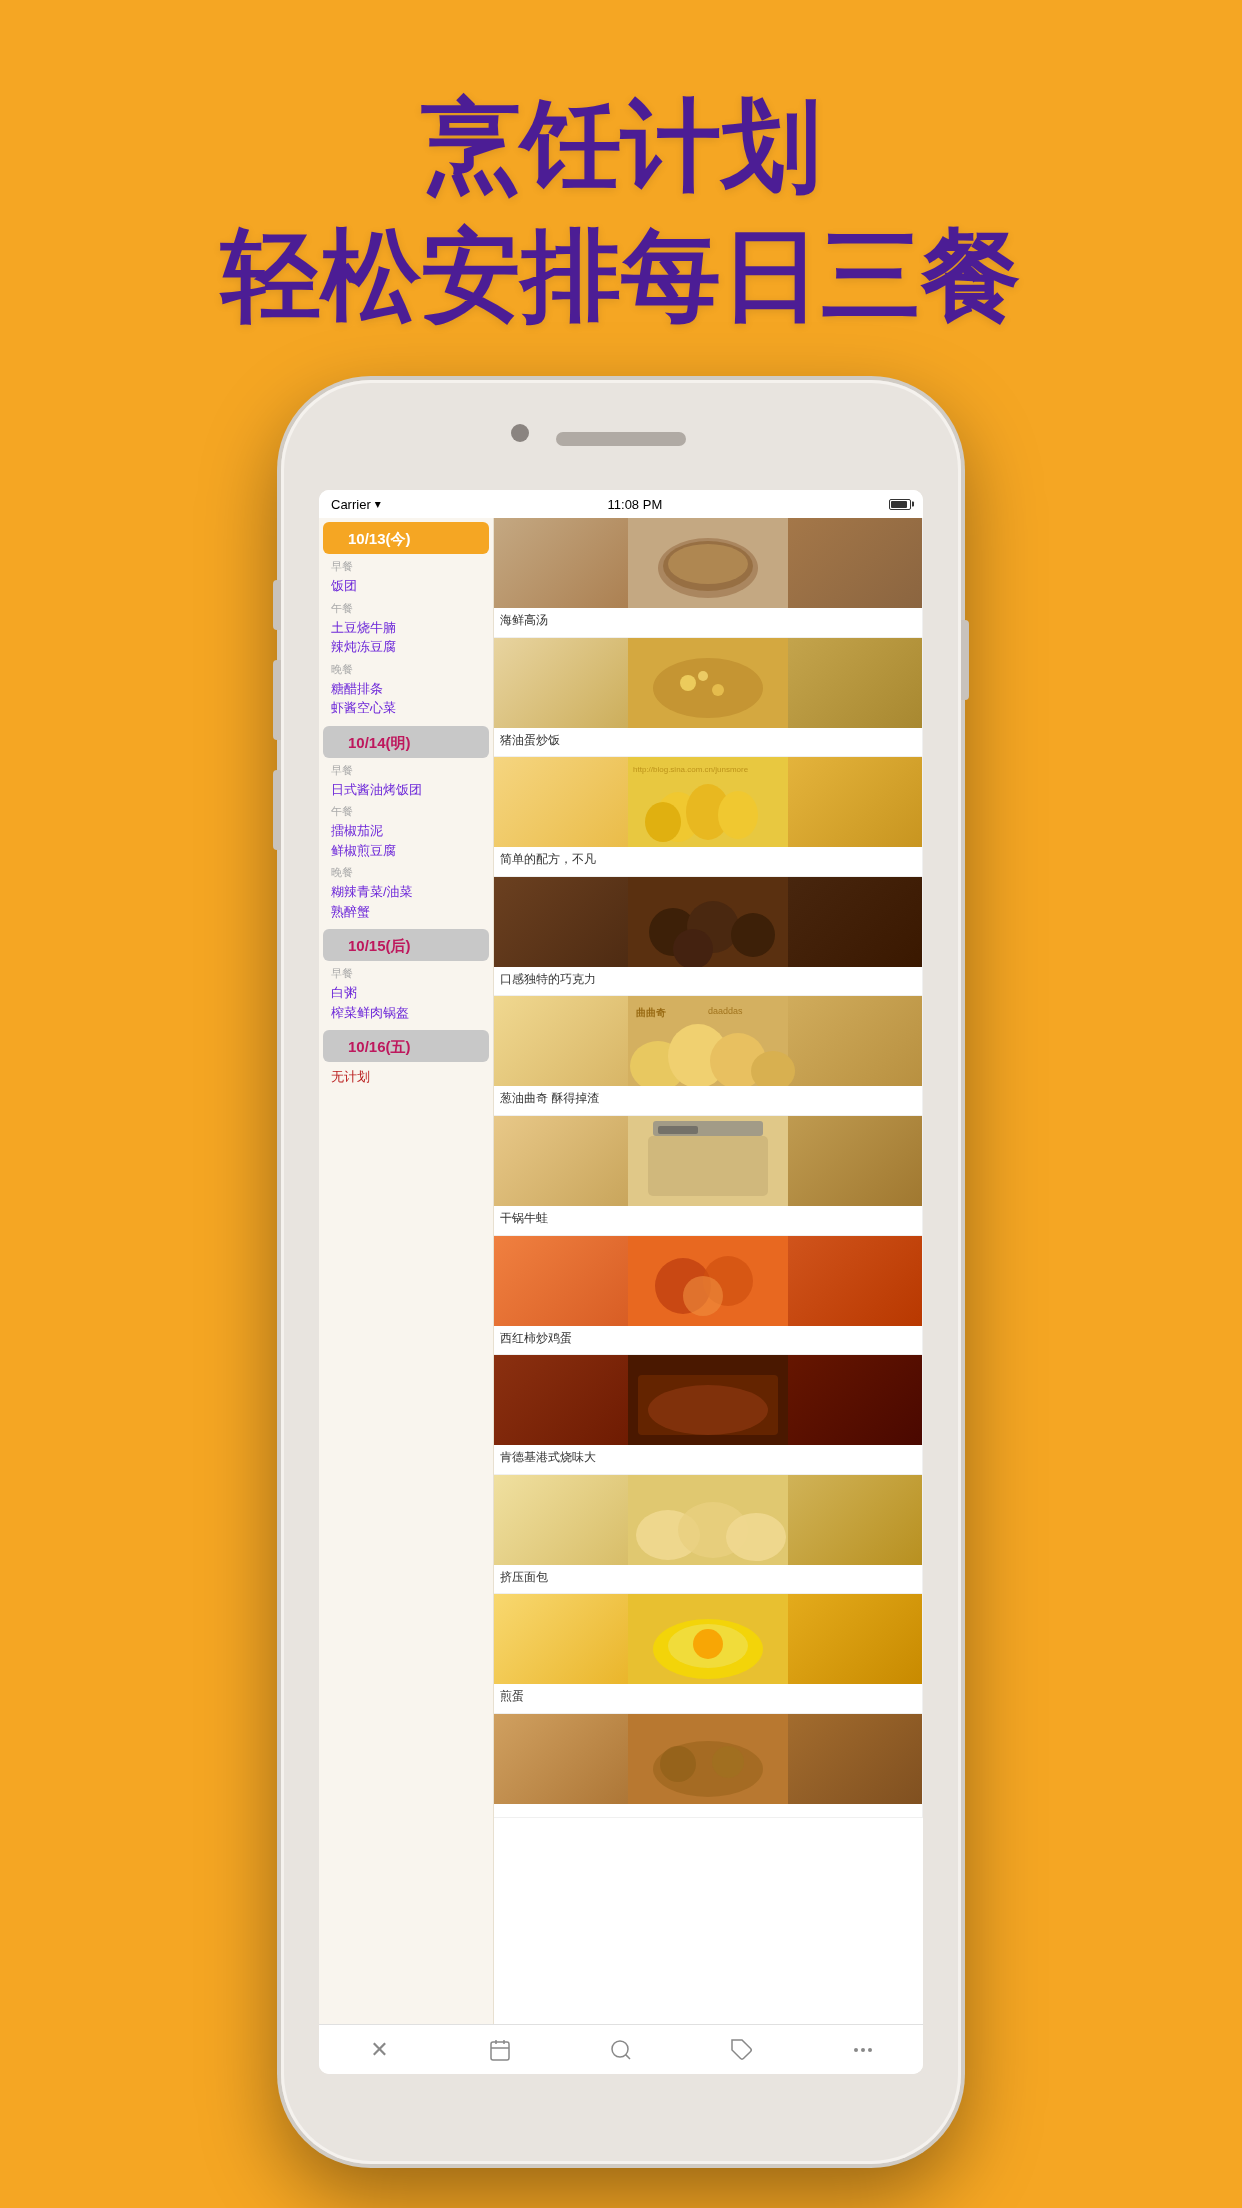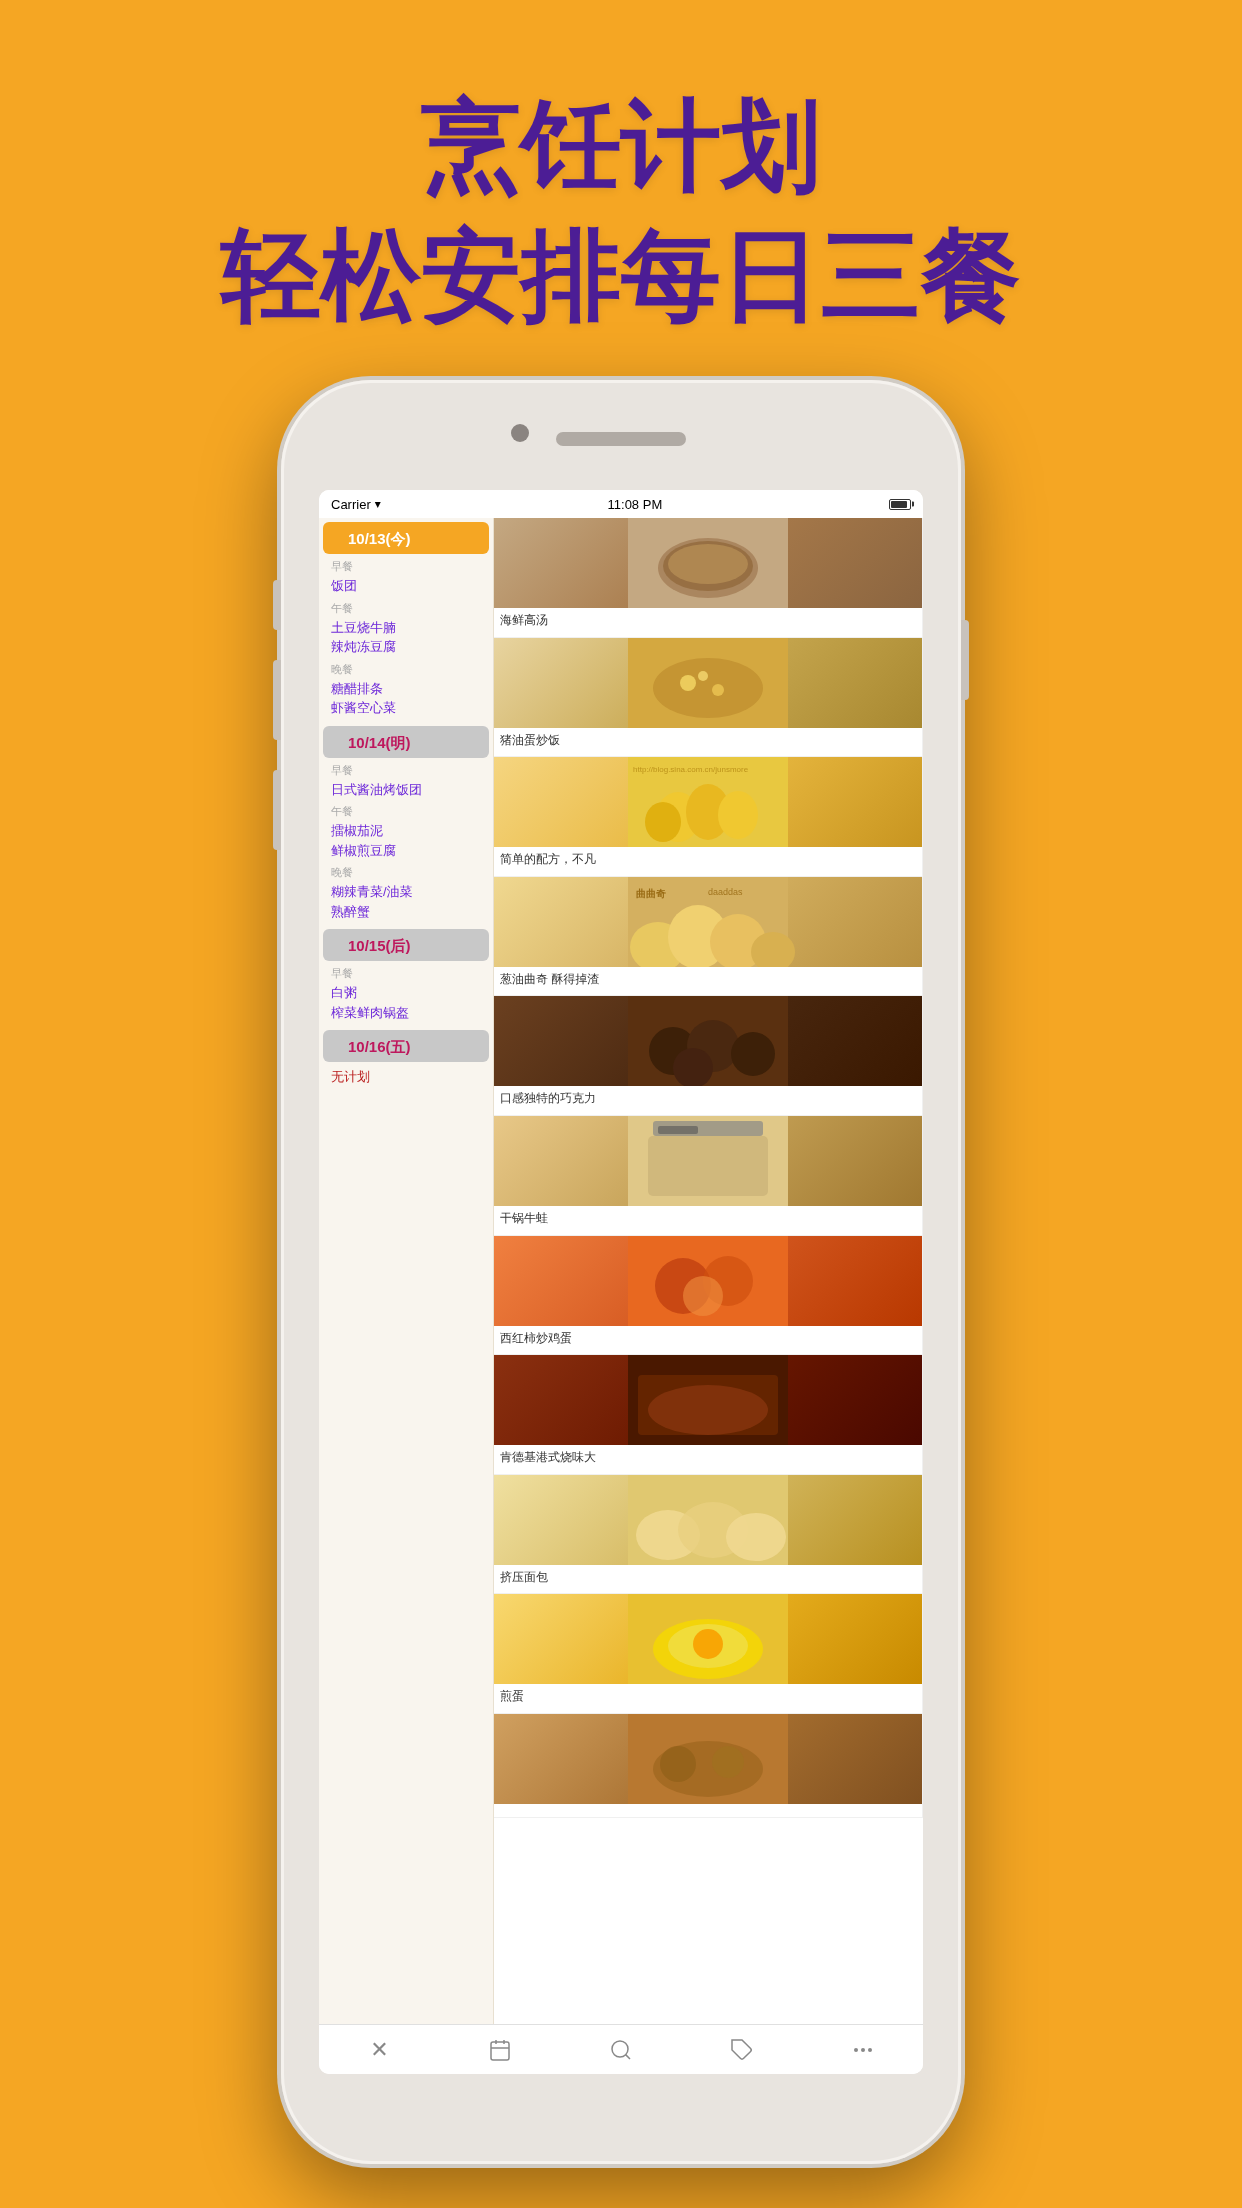--- a/index.html
+++ b/index.html
@@ -445,50 +445,50 @@
                   <ellipse cx="110" cy="58" rx="20" ry="24" fill="#f0c830"></ellipse>
                   <ellipse cx="35" cy="65" rx="18" ry="20" fill="#e0b010"></ellipse>
                 </g>
                 <text x="5" y="15" fill="#a07000" font-size="8" opacity="0.6">http://blog.sina.com.cn/junsmore</text>
               </svg>
             </div>
             <div class="recipe-title">简单的配方，不凡</div>
           </div>
 
           <div class="recipe-cell">
+            <div class="recipe-img-placeholder img-cookies-brown">
+              <svg class="food-svg" viewBox="0 0 160 90">
+                <rect width="160" height="90" fill="#5a3010"></rect>
+                <circle cx="45" cy="55" r="24" fill="#3d2008"></circle>
+                <circle cx="85" cy="50" r="26" fill="#4a2810"></circle>
+                <circle cx="125" cy="58" r="22" fill="#3d2008"></circle>
+                <circle cx="65" cy="72" r="20" fill="#442210"></circle>
+              </svg>
+            </div>
+            <div class="recipe-title">口感独特的巧克力</div>
+          </div>
+
+          <div class="recipe-cell">
             <div class="recipe-img-placeholder img-scallion-cookies">
               <svg class="food-svg" viewBox="0 0 160 90">
                 <rect width="160" height="90" fill="#d4b060"></rect>
                 <g fill="#f0d890">
                   <ellipse cx="30" cy="70" rx="28" ry="25" fill="#e8c860"></ellipse>
                   <ellipse cx="70" cy="60" rx="30" ry="32" fill="#f0d070"></ellipse>
                   <ellipse cx="110" cy="65" rx="28" ry="28" fill="#e8c060"></ellipse>
                   <ellipse cx="145" cy="75" rx="22" ry="20" fill="#d8b050"></ellipse>
                 </g>
                 <text x="8" y="20" fill="#8b5a00" font-size="10" font-weight="bold" opacity="0.8">曲曲奇</text>
                 <text x="80" y="18" fill="#8b5a00" font-size="9" opacity="0.7">daaddas</text>
               </svg>
             </div>
             <div class="recipe-title">葱油曲奇 酥得掉渣</div>
           </div>
 
           <div class="recipe-cell">
-            <div class="recipe-img-placeholder img-cookies-brown">
-              <svg class="food-svg" viewBox="0 0 160 90">
-                <rect width="160" height="90" fill="#5a3010"></rect>
-                <circle cx="45" cy="55" r="24" fill="#3d2008"></circle>
-                <circle cx="85" cy="50" r="26" fill="#4a2810"></circle>
-                <circle cx="125" cy="58" r="22" fill="#3d2008"></circle>
-                <circle cx="65" cy="72" r="20" fill="#442210"></circle>
-              </svg>
-            </div>
-            <div class="recipe-title">口感独特的巧克力</div>
-          </div>
-
-          <div class="recipe-cell">
             <div class="recipe-img-placeholder img-dry-pot-frog">
               <svg class="food-svg" viewBox="0 0 160 90">
                 <rect width="160" height="90" fill="#e0c888"></rect>
                 <rect x="20" y="20" width="120" height="60" rx="5" fill="#c0a870" opacity="0.5"></rect>
                 <rect x="25" y="5" width="110" height="15" rx="3" fill="#888" opacity="0.7"></rect>
                 <rect x="30" y="10" width="40" height="8" rx="2" fill="#555" opacity="0.6"></rect>
               </svg>
             </div>
             <div class="recipe-title">干锅牛蛙</div>
           </div>

